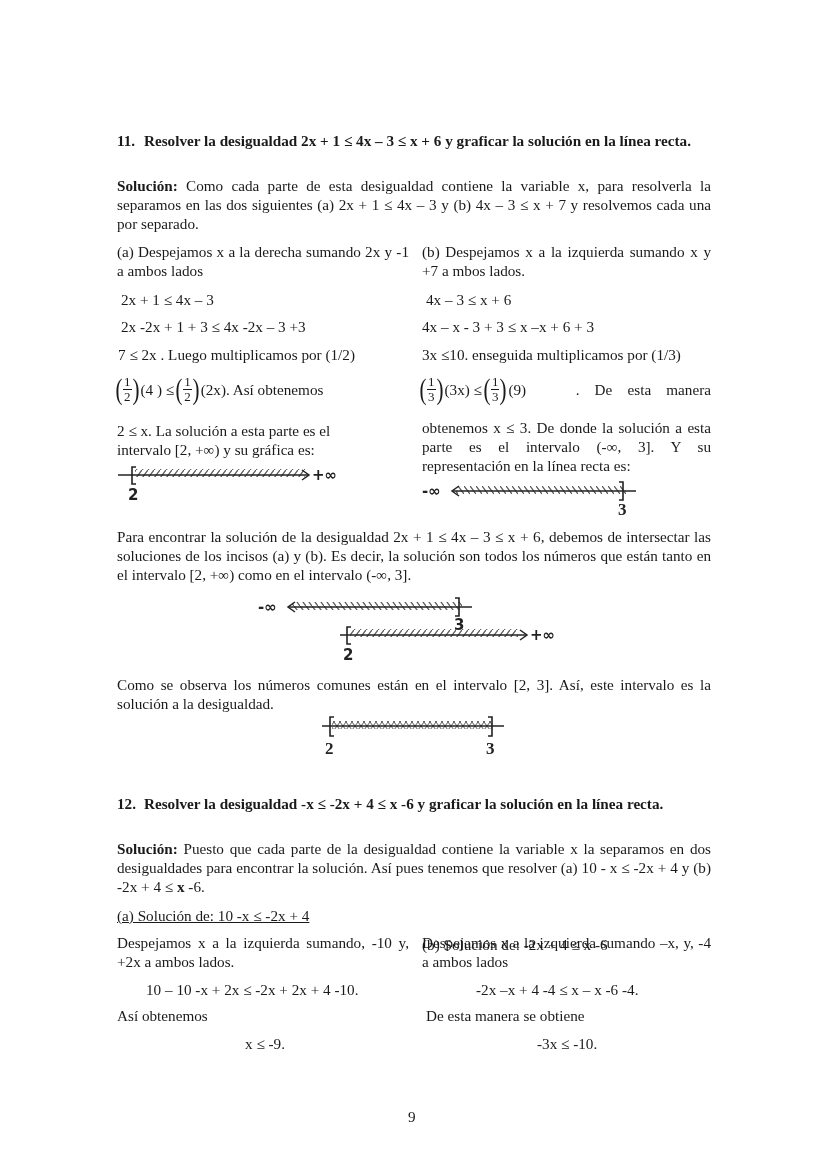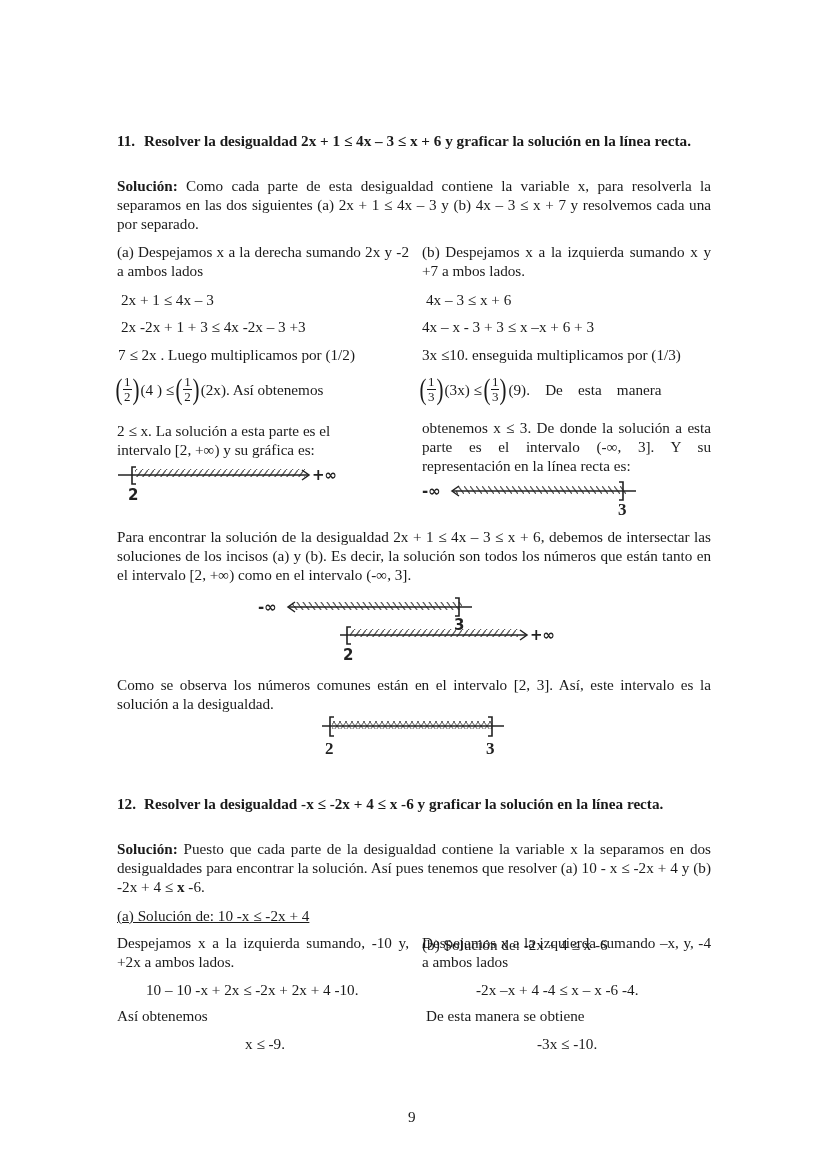--- a/index.html
+++ b/index.html
@@ -21,21 +21,21 @@
 <body>
 
 <div class="abs bold just hang" style="left:117px; top:131px; width:594px;">
   <span style="display:inline-block; width:27px; text-indent:0;">11.</span><span>Resolver la desigualdad 2x + 1 ≤ 4x – 3 ≤ x + 6 y graficar la solución en la línea recta.</span>
 </div>
 
 <div class="abs just" style="left:117px; top:176px; width:594px;">
   <span class="bold">Solución:</span><span> Como cada parte de esta desigualdad contiene la variable x, para resolverla la separamos en las dos siguientes (a) 2x + 1 ≤ 4x – 3 y (b) 4x – 3 ≤ x + 7 y resolvemos cada una por separado.</span>
 </div>
 
-<div class="abs just" style="left:117px; top:242px; width:292px;">(a) Despejamos x a la derecha sumando 2x y -2 a ambos lados</div>
+<div class="abs just" style="left:117px; top:242px; width:292px;">(a) Despejamos x a la derecha sumando 2x y -1 a ambos lados</div>
 <div class="abs" style="left:121px; top:290px;">2x + 1 ≤ 4x – 3</div>
 <div class="abs" style="left:121px; top:317px;">2x -2x + 1 + 3 ≤ 4x -2x – 3 +3</div>
 <div class="abs" style="left:118px; top:345px;">7 ≤ 2x . Luego multiplicamos por (1/2)</div>
 
 <div class="abs" style="left:114px; top:369px; height:40px; display:flex; align-items:center;">
   <span class="frac">
     <span class="paren">(</span>
       <span class="fr">
         <span class="n">1</span>
         <span>2</span>
@@ -95,21 +95,21 @@
   <span style="font-style:normal;">(3x) ≤</span>
   <span class="frac">
     <span class="paren">(</span>
       <span class="fr">
         <span class="n">1</span>
         <span>3</span>
       </span>
       <span class="paren">)</span>
   </span>
   <span>(9)</span>
-    <span style="white-space:pre; flex:1;">.    De    esta    manera</span>
+    <span style="white-space:pre; flex:1;text-align:right;">.    De    esta    manera</span>
 </div>
 
 <div class="abs just" style="left:422px; top:418px; width:289px;">obtenemos x ≤ 3. De donde la solución a esta parte es el intervalo (-∞, 3]. Y su representación en la línea recta es:</div>
 
 <svg class="nl" style="left:422px; top:478px;" width="230" height="42">
   <rect x="34" y="8" width="170" height="8" fill="url(#hatchL)"></rect>
   <line x1="30" y1="13" x2="214" y2="13" stroke="#222" stroke-width="1.5"></line>
   <polyline points="37,8 30,13 37,18" fill="none" stroke="#222" stroke-width="1.5"></polyline>
   <path d="M197 4 L201 4 L201 22 L197 22" fill="none" stroke="#222" stroke-width="1.6"></path>
   <text x="0" y="18">-∞</text>

